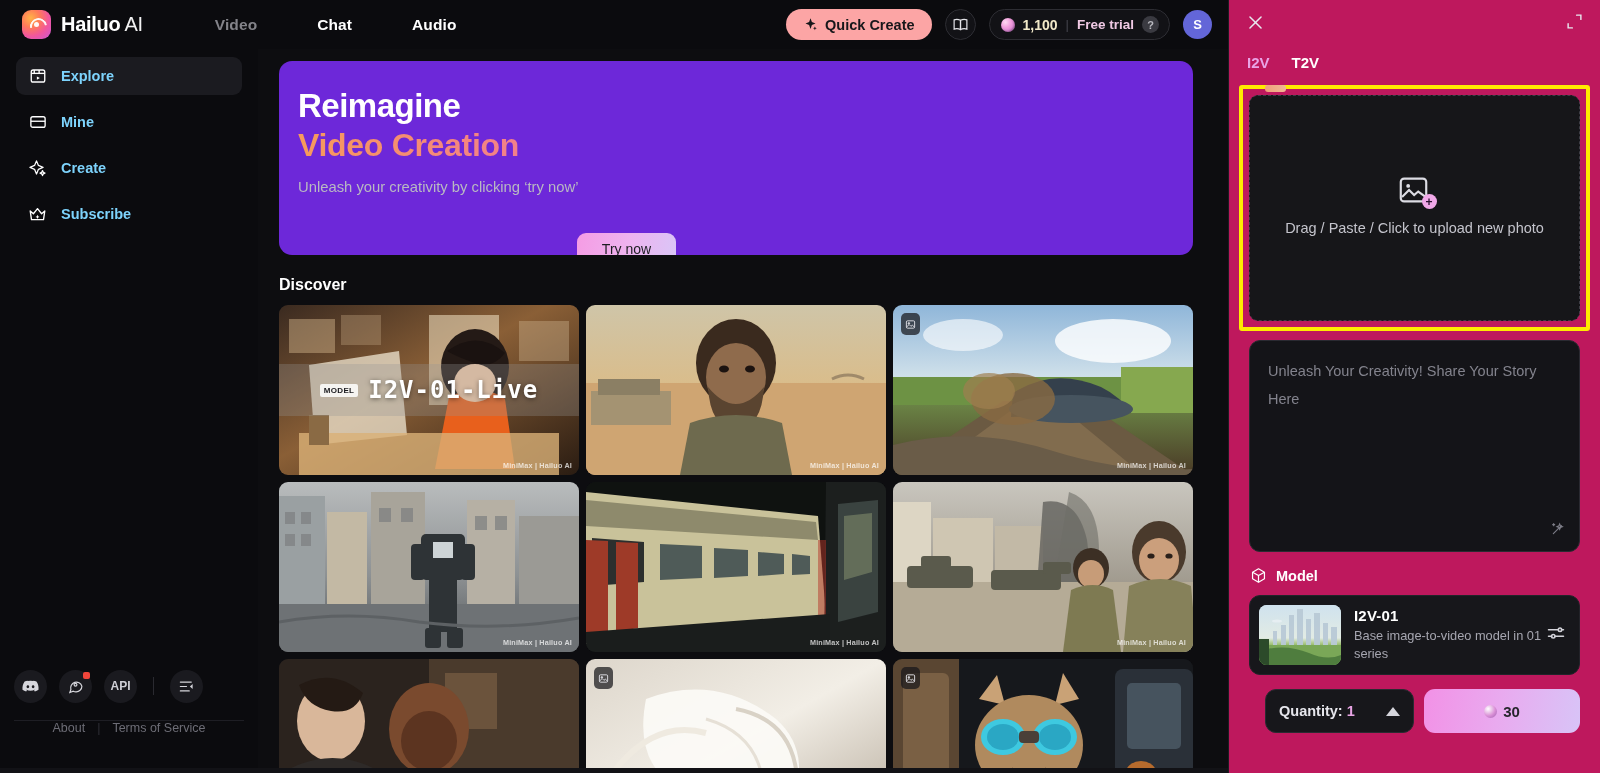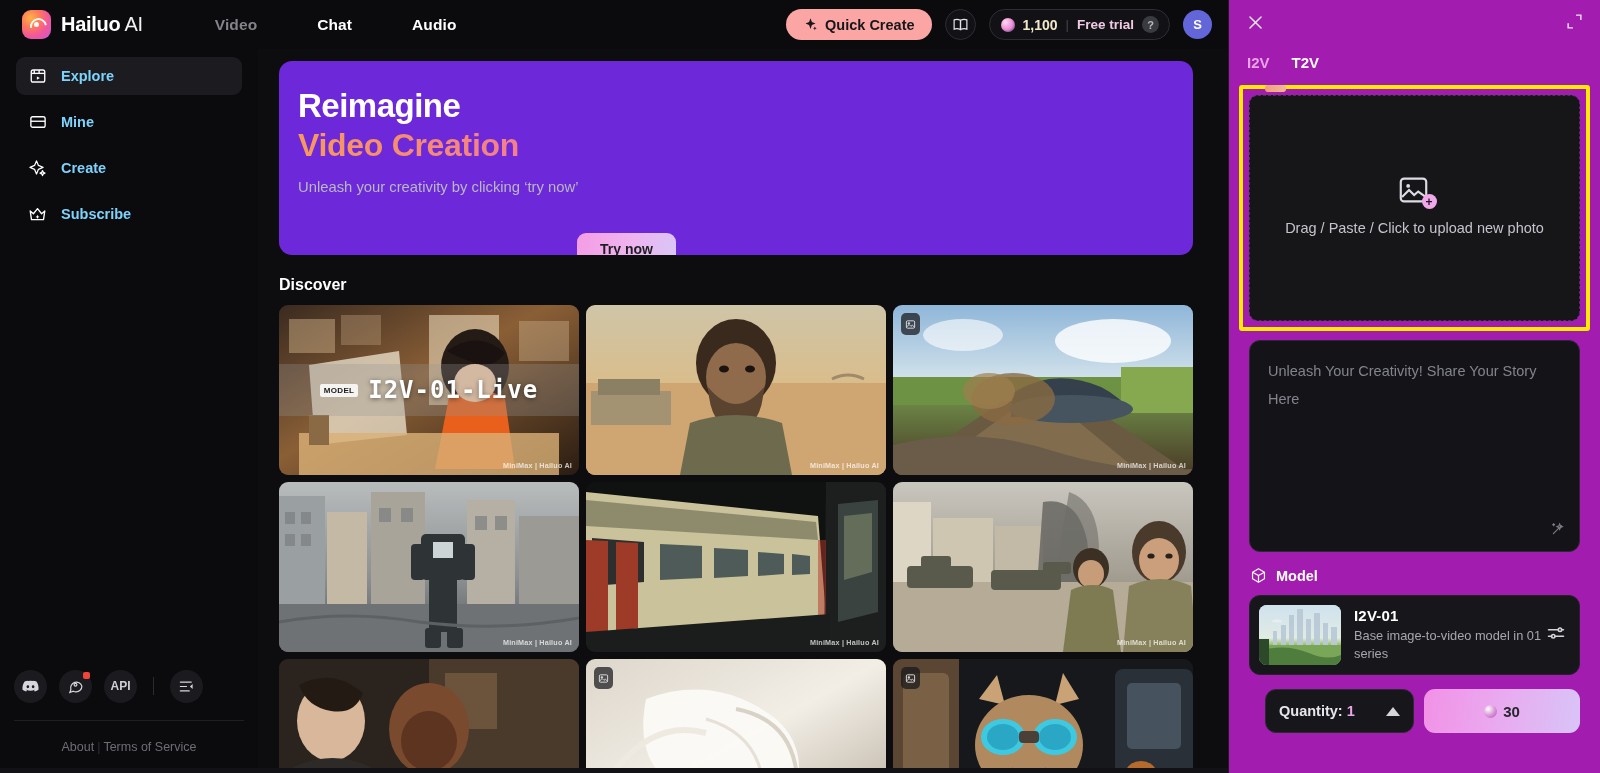--- a/index.html
+++ b/index.html
@@ -107,21 +107,21 @@
     display: flex; align-items: center; justify-content: center;
     cursor: pointer; position: relative; color: #cfcfd6; font-size: 12px; font-weight: 700;
   }
   .red-dot {
     position: absolute; top: 2px; right: 2px; width: 7px; height: 7px;
     border-radius: 2px; background: #f0453a;
   }
   .vline { width: 1px; height: 18px; background: #2a2a30; margin: 0 4px; }
   .side-divider { height: 1px; background: #1e1e24; margin: 6px 14px 0 14px; }
   .footer-links {
-    display: flex; align-items: center; justify-content: center; gap: 3px;
+    display: flex; align-items: flex-start; justify-content: center; gap: 12px;
     height: 52px; font-size: 12.5px; color: #6d6d76;
   }
   .footer-links span { cursor: pointer; }
   .footer-links .fsep { color: #2f2f36; }
 
   
   .main { flex: 1; height: 724px; background: #0d0d10; padding: 12px 35px 0 21px; overflow: hidden; position: relative; }
 
   .banner {
     height: 194px; border-radius: 13px; background: #6d28d9;
@@ -131,21 +131,21 @@
   .banner h2 {
     font-size: 32px; font-weight: 800; letter-spacing: -.3px; line-height: 1.3;
     background: linear-gradient(90deg, #f79a5b 0%, #f06fa8 40%, #d766c8 66%, #9c7bf0 100%);
     -webkit-background-clip: text; background-clip: text; color: transparent;
   }
   .banner p { font-size: 14.8px; color: #b9b9c2; line-height: 1.68; margin-top: 8px; }
   .try-now {
     position: absolute; left: 298px; bottom: -10px;
     width: 99px; height: 32px; border-radius: 9px;
     background: linear-gradient(100deg, #f59ce4 0%, #eeb3ef 52%, #d9c6f7 100%);
-    color: #1d1d22; font-size: 14px; font-weight: 700;
+    color: #1d1d22; font-size: 14px; font-weight: 400;
     display: flex; align-items: center; justify-content: center;
     cursor: pointer;
   }
 
   .discover-title { font-size: 16px; font-weight: 700; margin: 21px 0 11px 0; }
 
   .grid { display: grid; grid-template-columns: repeat(3, 1fr); gap: 7px; }
   .card {
     position: relative; border-radius: 9px; overflow: hidden;
     height: 170px; cursor: pointer; background: #141418;
@@ -173,21 +173,21 @@
     letter-spacing: .3px;
   }
   .label-bar .big-label {
     font-size: 24px; font-weight: 800; color: #fff; letter-spacing: 1px;
     text-shadow: 0 1px 5px rgba(0,0,0,.5);
     font-family: "DejaVu Sans Mono", monospace;
   }
 
   
   .right-panel {
-    width: 372px; height: 773px; background: #a21caf;
+    width: 372px; height: 773px; background: #be185d;
     border-left: 1px solid #1d1d23;
     position: relative; flex: none; overflow: hidden;
   }
   .rp-head { height: 46px; position: relative; }
   .rp-close { position: absolute; left: 17px; top: 13px; cursor: pointer; }
   .rp-expand { position: absolute; right: 17px; top: 13px; cursor: pointer; }
   .rp-tabs { display: flex; gap: 22px; padding: 8px 0 0 18px; }
   .rp-tab { font-size: 15px; font-weight: 700; cursor: pointer; color: #fff; }
   .rp-tab.active { color: #e9a4e6; }
 

